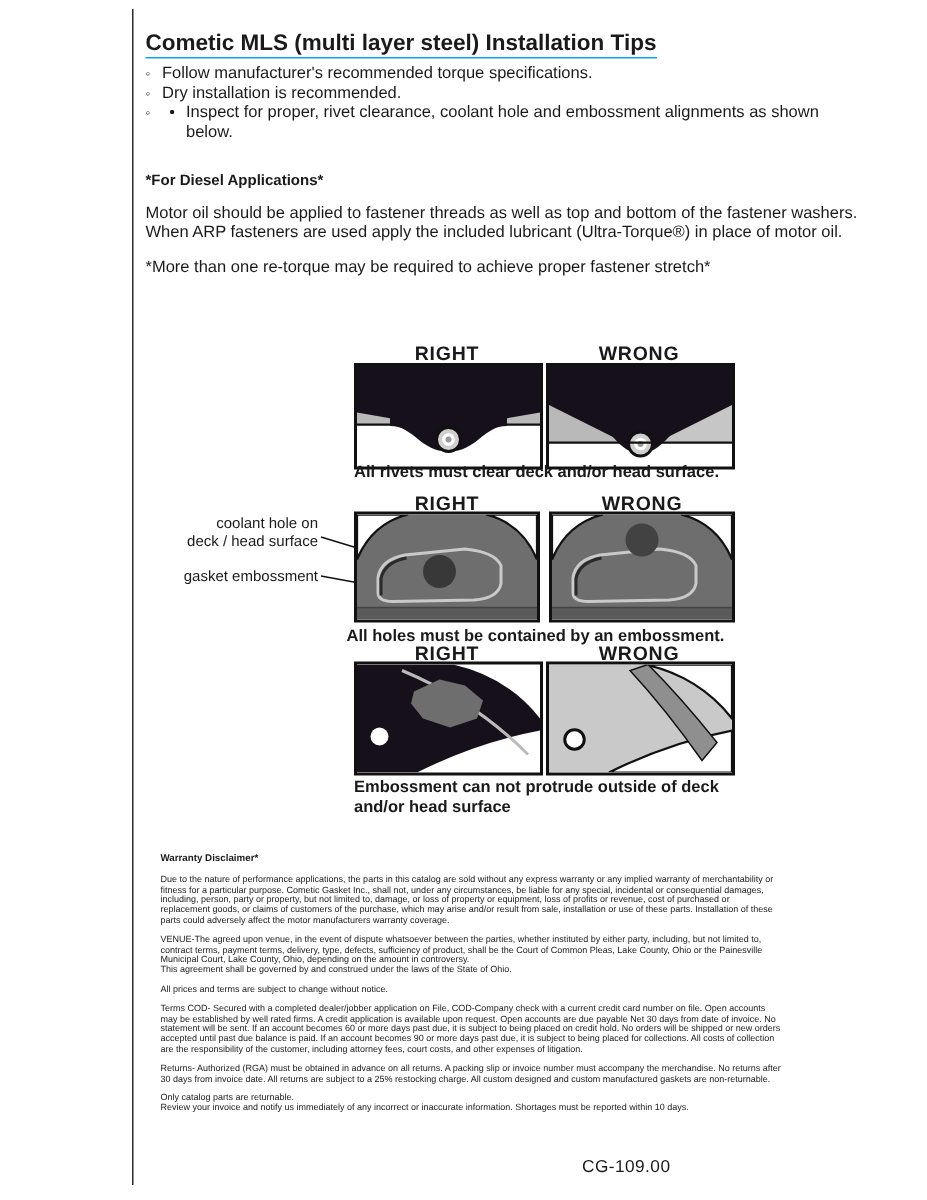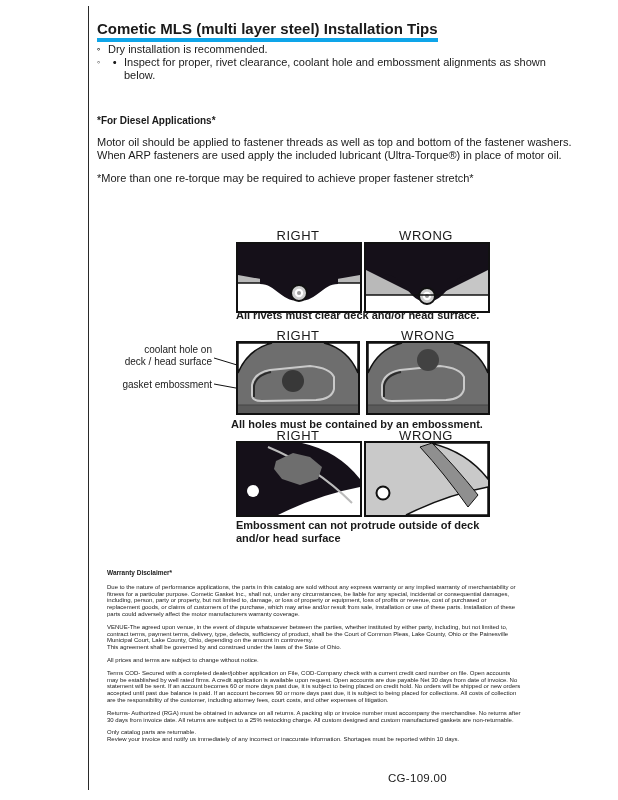--- a/index.html
+++ b/index.html
@@ -2,33 +2,33 @@
 <html><head>
 <meta charset="utf-8">
 <style>
   * { margin:0; padding:0; box-sizing:border-box; }
   html,body { width:618px; height:800px; background:#ffffff; }
   body { font-family:"Liberation Sans", sans-serif; color:#1a1a1a; position:relative; overflow:hidden; }
 
   .vrule { position:absolute; left:88px; top:6px; width:1px; height:784px; background:#2a2a2a; }
 
   .title { position:absolute; left:97px; top:20px; font-size:15px; font-weight:bold;
-           border-bottom:4px solid #0ea5e9; padding-bottom:1px; }
+           border-bottom:1px solid #0ea5e9; padding-bottom:1px; }
 
   .bullets { position:absolute; left:97px; top:43px; width:478px; font-size:11px; line-height:13px; }
   .bullet { position:relative; padding-left:11px; }
   .bullet .marker { position:absolute; left:0; top:0; font-size:9px; }
   .bullet.sub { padding-left:27px; }
   .bullet.sub .marker { left:16px; font-size:10px; }
 
   .diesel { position:absolute; left:97px; top:114px; width:478px; font-size:11px; line-height:13.5px; }
   .diesel h2 { font-size:10px; font-weight:bold; margin-bottom:8px; }
   .diesel p { white-space:pre-line; margin-bottom:9px; }
 
-  .dlabel { position:absolute; width:124px; text-align:center; font-weight:normal;
+  .dlabel { position:absolute; width:124px; text-align:center; font-weight:bold;
             font-size:13px; letter-spacing:0.5px; }
   .diag-box { position:absolute; border:2px solid #111; background:#fff; overflow:hidden; }
   .diag-box svg { display:block; width:100%; height:100%; }
 
   .caption { position:absolute; font-weight:bold; font-size:11px; line-height:12.5px; white-space:pre-line; }
   .caption.center { text-align:center; }
 
   .callout { position:absolute; font-size:10px; line-height:11.5px; text-align:right; white-space:pre-line; }
   .leader-svg { position:absolute; }
 
@@ -43,20 +43,21 @@
 
 <div>
 
   <div class="vrule"></div>
 
   <h1 class="title">Cometic MLS (multi layer steel) Installation Tips</h1>
 
   <div class="bullets">
     <div class="bullet">
       <span class="marker">◦</span>
+      <span>Follow manufacturer's recommended torque specifications.</span>
     </div>
     <div class="bullet">
       <span class="marker">◦</span>
       <span>Dry installation is recommended.</span>
     </div>
     <div class="bullet">
       <span class="marker">◦</span>
     </div>
     <div class="bullet sub">
       <span class="marker">•</span>

